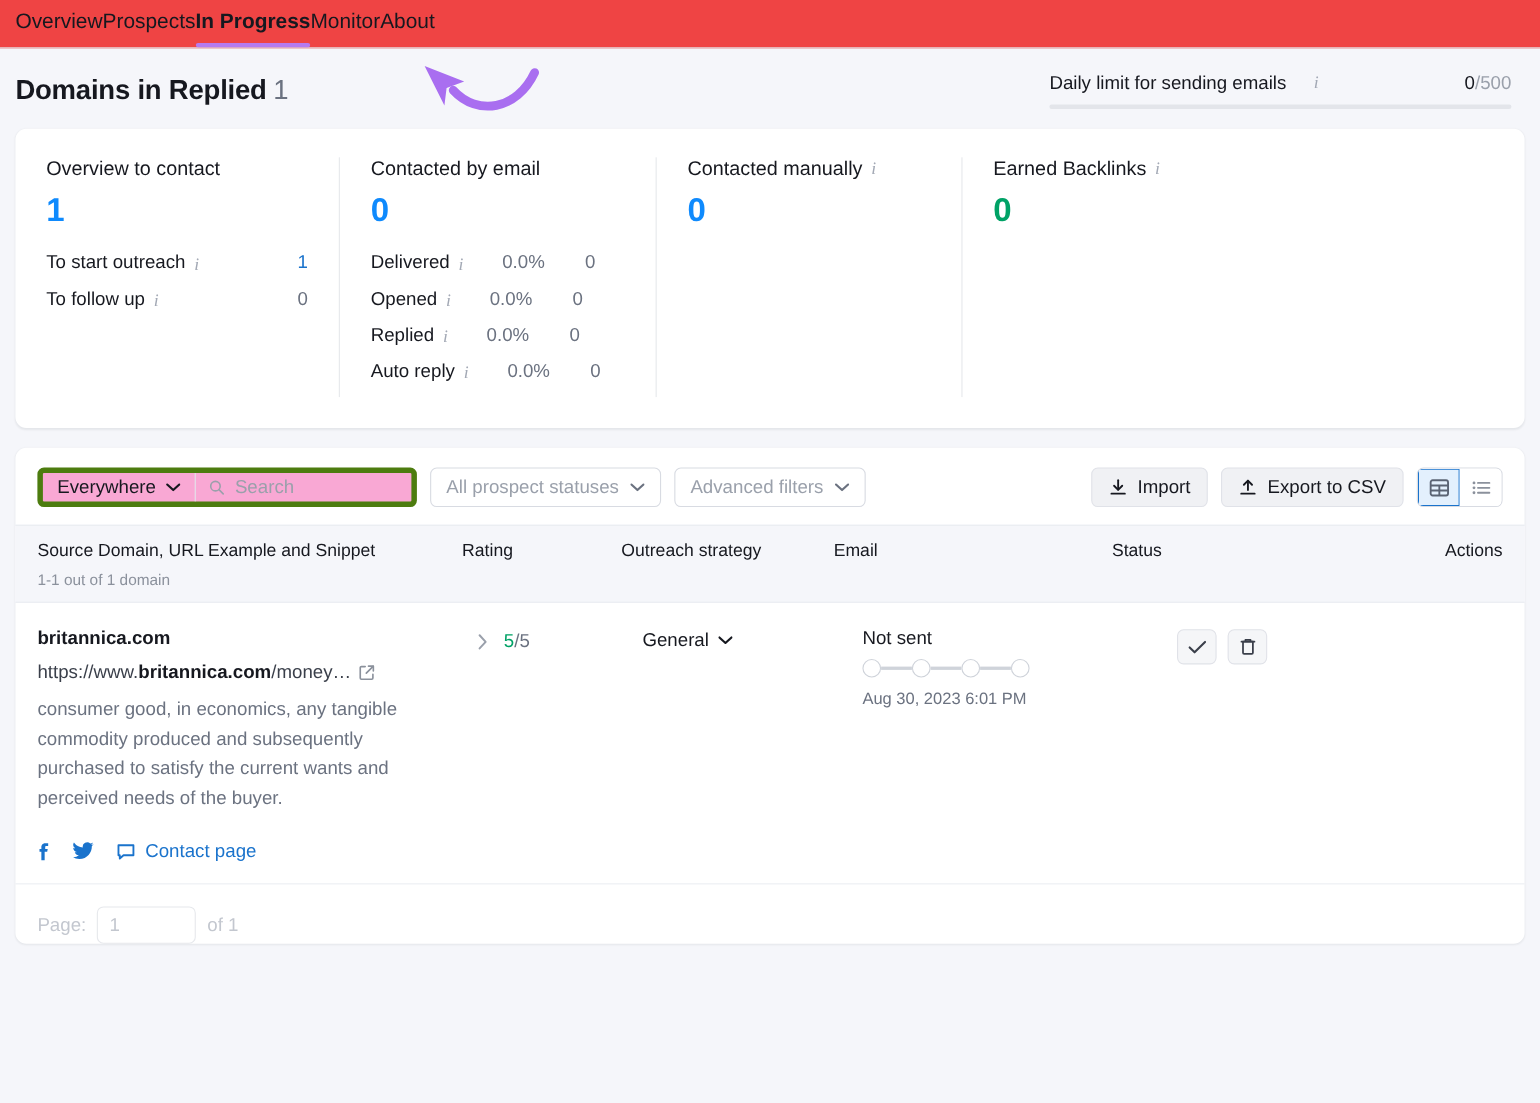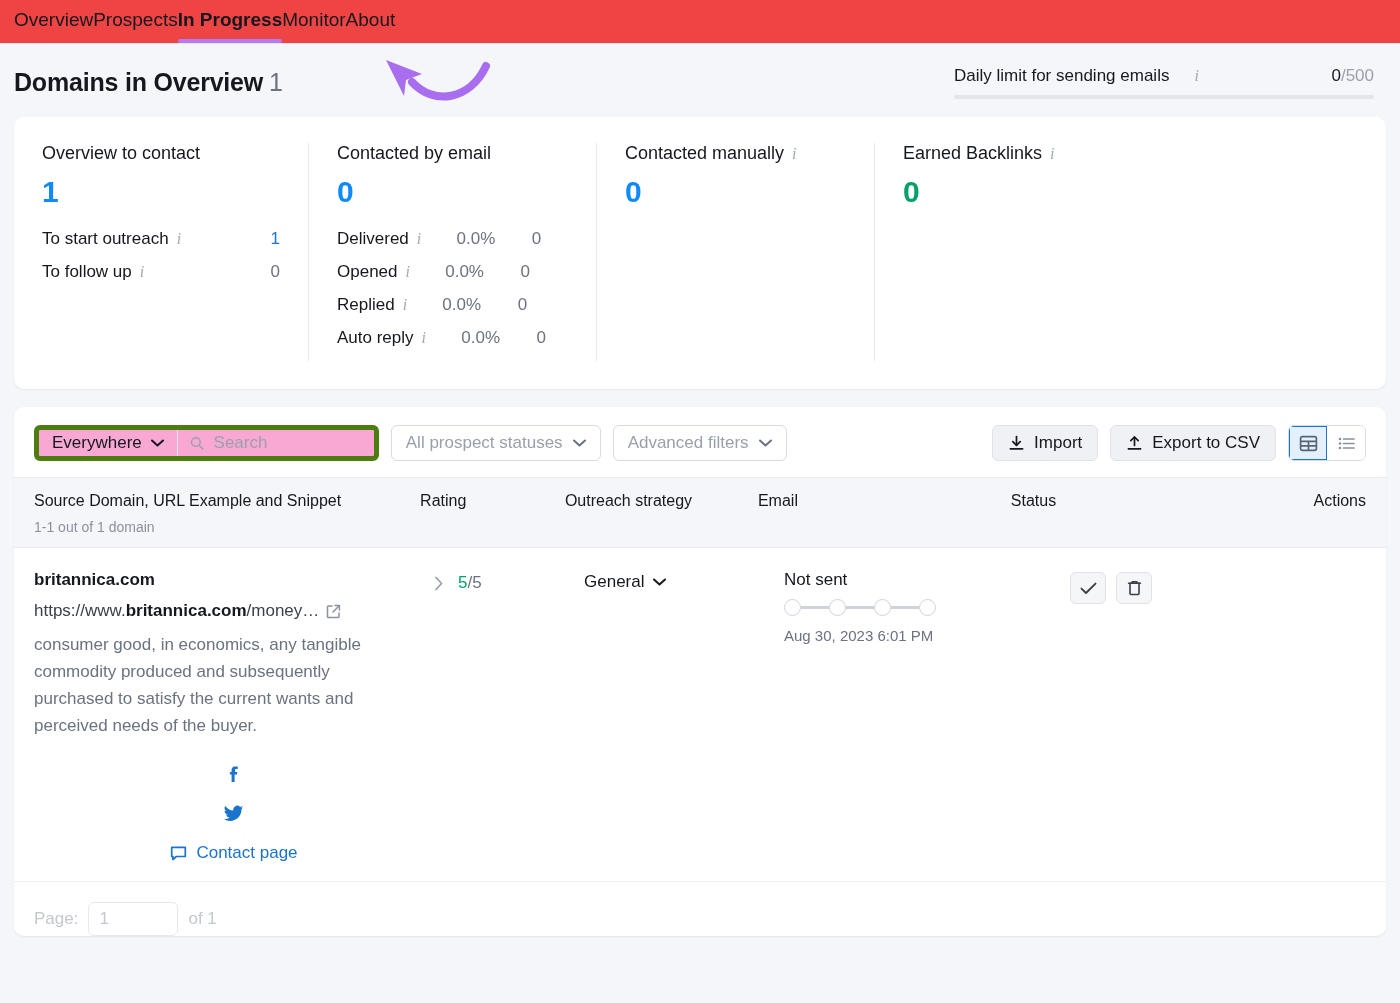--- a/index.html
+++ b/index.html
@@ -139,21 +139,21 @@
   .blue { color: #0f8afd; }
   .green { color: #00a266; }
   .stat-line {
     display: flex;
     align-items: center;
     font-size: 17px;
     color: #16181f;
     margin-bottom: 13px;
     white-space: nowrap;
   }
-  .stat-line .lbl { display: flex; align-items: center; gap: 8px; }
+  .stat-line .lbl { display: flex; align-items: flex-end; gap: 8px; }
   .sl-pct { color: #6b7280; width: 74px; text-align: right; }
   .sl-num { width: 46px; text-align: right; color: #6b7280; }
   .sl-num.link { color: #1a73cc; }
   .stat-line.sub .lbl { flex: 1; }
 
   
   .toolbar {
     display: flex;
     align-items: center;
     gap: 12px;
@@ -274,21 +274,20 @@
     line-height: 27px;
     color: #6b7280;
     width: 356px;
     margin-bottom: 24px;
   }
   .dom-links {
     display: flex;
     align-items: center;
     gap: 20px;
     color: #1a73cc;
-    flex-direction: column;
   }
   .dom-links .lnk {
     display: flex; align-items: center; gap: 9px;
     font-size: 17px;
     color: #1a73cc;
     cursor: pointer;
   }
   .rating-cell {
     display: flex; align-items: center; gap: 14px;
     font-size: 17px;
@@ -382,21 +381,21 @@
   <div class="nav-tab">About</div>
 </div>
 
 <svg class="arrow-anno" viewBox="0 0 120 56">
   <path d="M34 30 C 56 54, 92 48, 108 14" stroke="#a96ef0" stroke-width="8" fill="none" stroke-linecap="round"></path>
   <path d="M8 8 L44 22 L28 28 L26 44 Z" fill="#a96ef0"></path>
 </svg>
 
 <div class="page-header">
   <div class="page-title">
-    <span>Domains in Overview</span><span class="count">1</span>
+    <span>Domains in Replied</span><span class="count">1</span>
   </div>
   <div class="limit-wrap">
     <div class="limit-row">
       <div class="limit-label">
         <span>Daily limit for sending emails</span>
         <span class="info-i">i</span>
       </div>
       <div class="limit-value">
         <span>0</span><span class="total">/</span><span class="total">500</span>
       </div>

